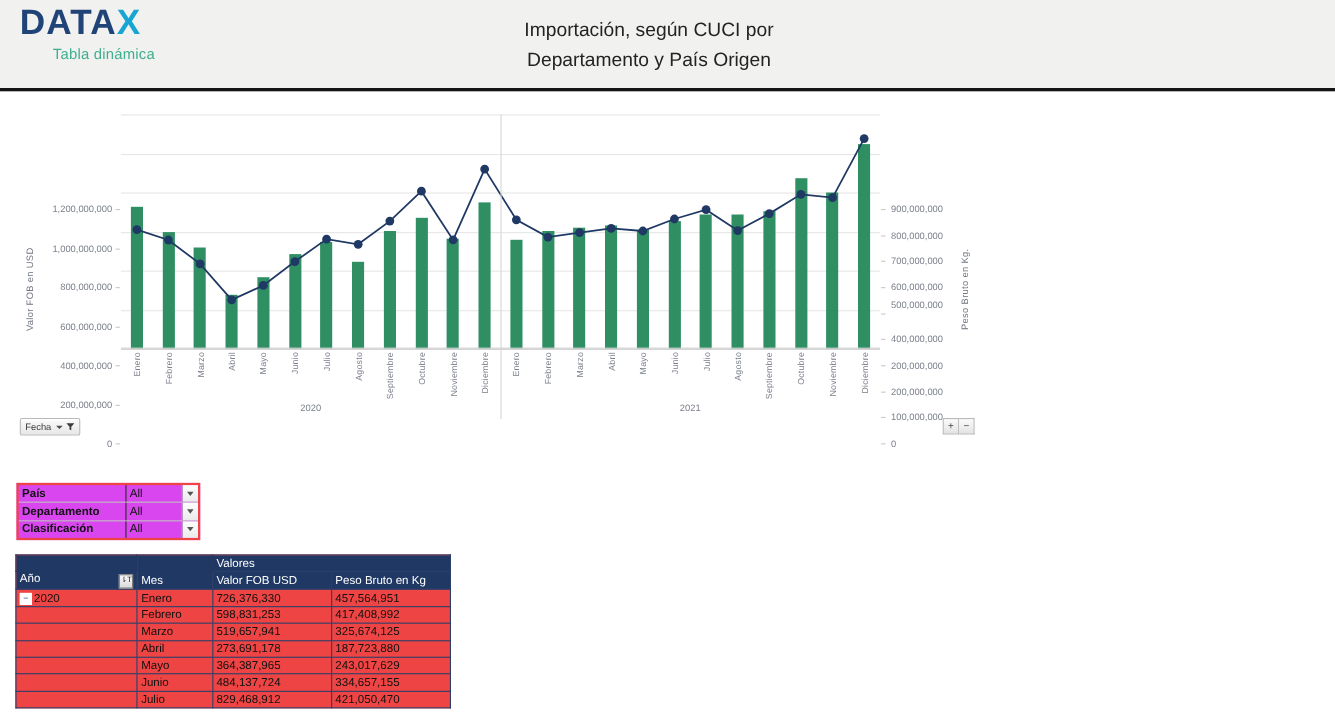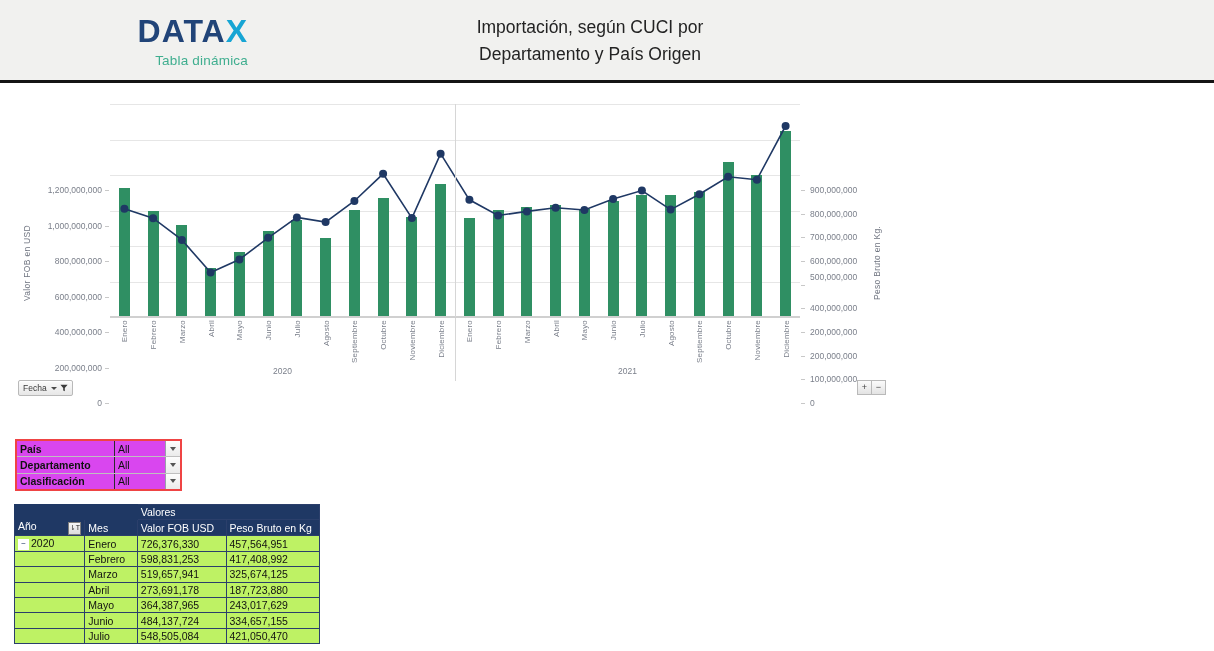--- a/index.html
+++ b/index.html
@@ -11,21 +11,21 @@
     position:relative;
   }
 
   
   #header{
     position:absolute;left:0;top:0;width:1214px;height:83px;
     background:#f1f1ef;
     border-bottom:3px solid #141414;
     box-sizing:border-box;
   }
-  #logo-block{position:absolute;left:18px;top:15px;width:230px;text-align:right;}
+  #logo-block{position:absolute;left:18px;top:4px;width:230px;}
   #logo-word{
     font-size:32px;font-weight:bold;letter-spacing:1px;
     color:#214478;line-height:1;font-family:"Liberation Sans", sans-serif;
   }
   #logo-word .acc{color:#17a5d4;}
   #logo-sub{
     margin-top:6px;margin-left:30px;
     font-size:13.5px;color:#3fae8f;letter-spacing:.2px;
   }
   #chart-title{
@@ -140,23 +140,23 @@
     background:linear-gradient(#fdfdfd,#ebebeb);
   }
   .filter-arrow i{
     display:block;width:0;height:0;
     border-left:3px solid transparent;border-right:3px solid transparent;
     border-top:4px solid #555;
   }
 
   
   #pivot{
-    position:absolute;left:14px;top:504px;width:306px;
+    position:absolute;left:14px;top:504px;width:396px;
     border-collapse:collapse;font-size:10.5px;color:#111;
-    background:#bef264;
+    background:#ef4444;
   }
   #pivot td,#pivot th{
     border:1px solid #2b3f6b;padding:0 3px;height:15.4px;
     font-weight:normal;text-align:left;white-space:nowrap;
     box-sizing:border-box;
   }
   .hdr{background:#1f3864;color:#ffffff;font-weight:normal;}
   .hdr-blank{background:#1f3864;border-color:#1f3864 !important;}
   .col-year{width:100px;}
   .col-mes{width:62px;}
@@ -425,17 +425,17 @@
       </tr>
       <tr>
         <td class="col-year"></td>
         <td class="col-mes">Junio</td>
         <td class="col-num num">484,137,724</td>
         <td class="col-num num">334,657,155</td>
       </tr>
       <tr>
         <td class="col-year"></td>
         <td class="col-mes">Julio</td>
-        <td class="col-num num">548,505,084</td>
+        <td class="col-num num">829,468,912</td>
         <td class="col-num num">421,050,470</td>
       </tr>
     </tbody>
 </table>
 
 </body></html>

